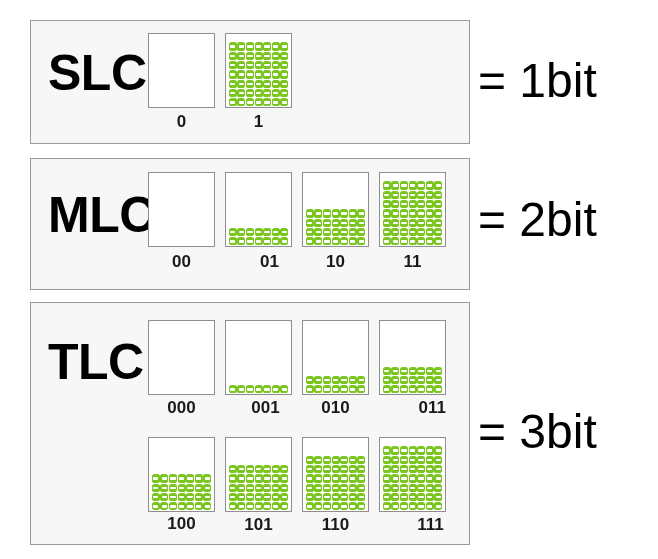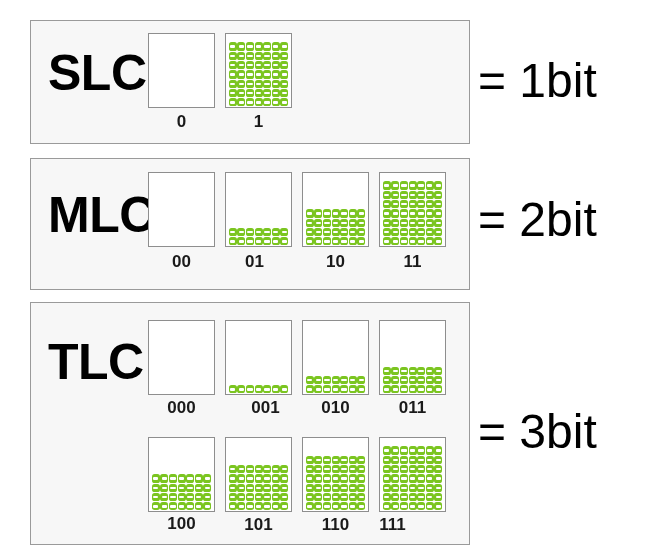--- a/index.html
+++ b/index.html
@@ -223,21 +223,21 @@
             <span class="electron"></span>
             <span class="electron"></span>
             <span class="electron"></span>
             <span class="electron"></span>
             <span class="electron"></span>
             <span class="electron"></span>
             <span class="electron"></span>
           </div>
         </div>
       </div>
-      <div class="cell-caption" style="left: 221px; top: 252px; width: 67px;">01</div>
+      <div class="cell-caption" style="left: 236px; top: 252px; width: 67px;">01</div>
       <div class="cell" style="left: 302px; top: 172px;">
         <div class="charge-stack">
           <div class="charge-row">
             <span class="electron"></span>
             <span class="electron"></span>
             <span class="electron"></span>
             <span class="electron"></span>
             <span class="electron"></span>
             <span class="electron"></span>
             <span class="electron"></span>
@@ -409,21 +409,21 @@
             <span class="electron"></span>
             <span class="electron"></span>
             <span class="electron"></span>
             <span class="electron"></span>
             <span class="electron"></span>
             <span class="electron"></span>
             <span class="electron"></span>
           </div>
         </div>
       </div>
-      <div class="cell-caption" style="left: 379px; top: 398px; width: 67px;">011</div>
+      <div class="cell-caption" style="left: 379px; top: 398px; width: 67px; text-align: right;">011</div>
       <div class="cell" style="left: 148px; top: 437px;">
         <div class="charge-stack">
           <div class="charge-row">
             <span class="electron"></span>
             <span class="electron"></span>
             <span class="electron"></span>
             <span class="electron"></span>
             <span class="electron"></span>
             <span class="electron"></span>
             <span class="electron"></span>
@@ -627,16 +627,16 @@
             <span class="electron"></span>
             <span class="electron"></span>
             <span class="electron"></span>
             <span class="electron"></span>
             <span class="electron"></span>
             <span class="electron"></span>
             <span class="electron"></span>
           </div>
         </div>
       </div>
-      <div class="cell-caption" style="left: 359px; top: 515px; width: 67px;">111</div>
+      <div class="cell-caption" style="left: 397px; top: 515px; width: 67px;">111</div>
     </div>
 
 </div>
 
 </body></html>

